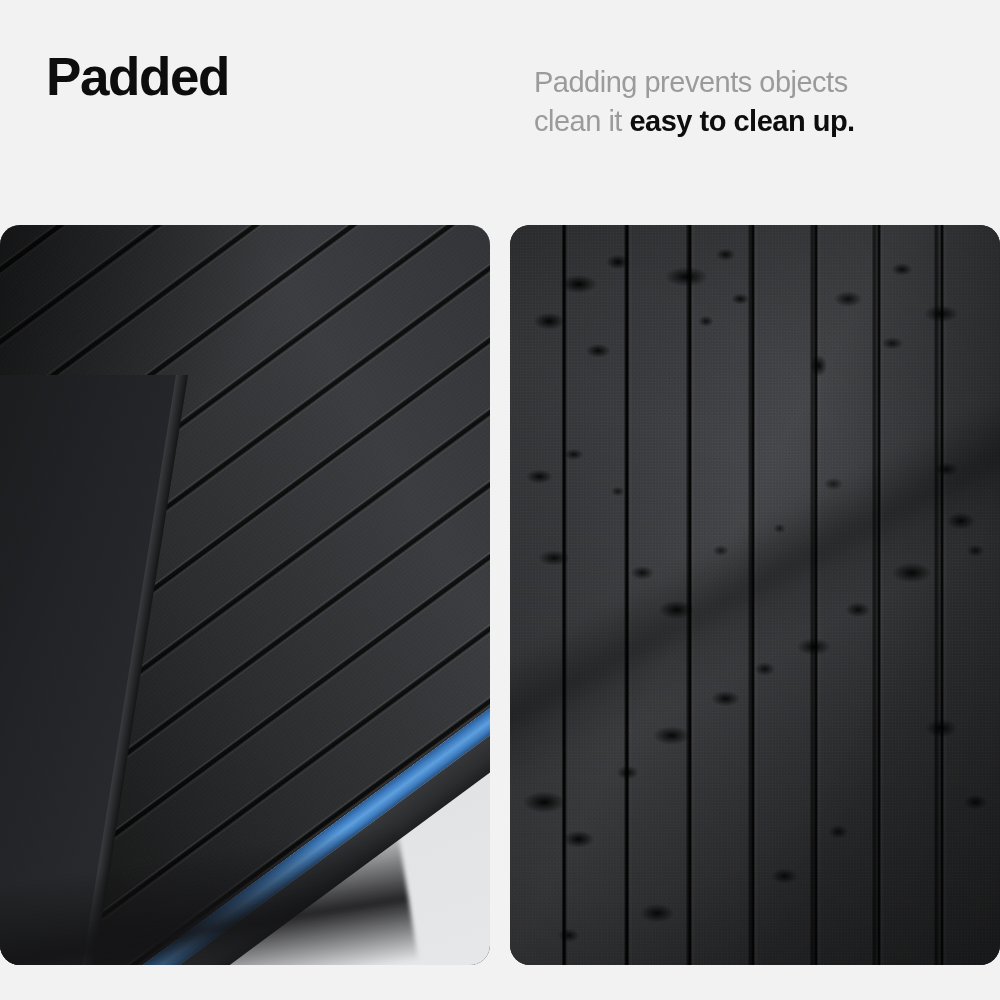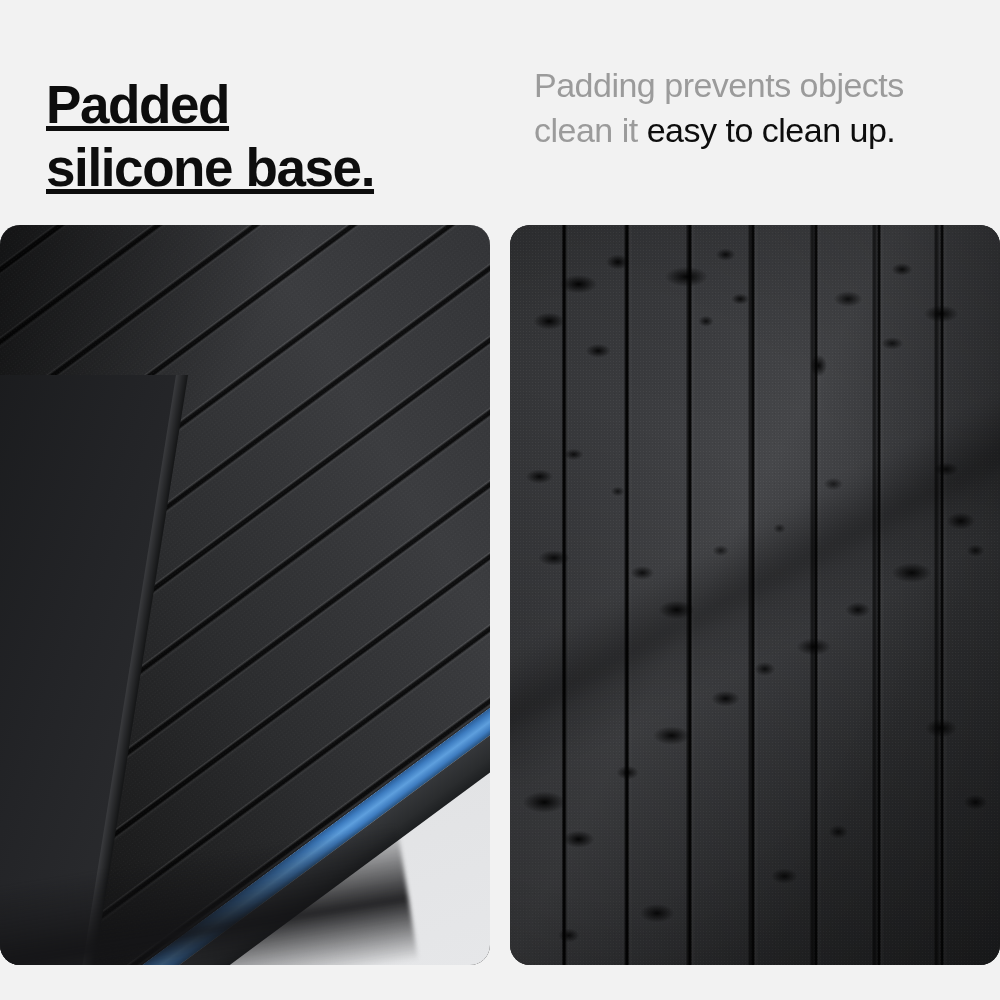--- a/index.html
+++ b/index.html
@@ -19,44 +19,43 @@
 
   
   .header {
     position: absolute;
     left: 0; top: 0;
     width: 1000px; height: 225px;
   }
 
   .headline {
     position: absolute;
-    left: 46px; top: 74px;
+    left: 46px; top: 46px;
     width: 440px;
     font-size: 53px;
     font-weight: bold;
     line-height: 1.18;
     letter-spacing: -1.4px;
     color: #0d0d0d;
-    text-decoration: underline;
   }
   .headline .hl-line { display: block; white-space: pre; }
 
   .subcopy {
     position: absolute;
     left: 534px; top: 63px;
     width: 440px;
-    font-size: 34px;
+    font-size: 29px;
     line-height: 1.33;
     letter-spacing: -0.5px;
     color: #9b9b9b;
   }
   .subcopy .sub-line { display: block; white-space: pre; }
   .subcopy .sub-strong {
     color: #0d0d0d;
-    font-weight: normal;
+    font-weight: bold;
   }
 
   
   .panels {
     position: absolute;
     left: 0; top: 225px;
     width: 1000px; height: 740px;
   }
 
   .panel {
@@ -307,21 +306,20 @@
     background-position: -4px 0;
   }
 </style>
 </head>
 <body style="background: rgb(242, 242, 242);">
 
 <div class="header">
 
   <h1 class="headline">
     <span class="hl-line">Padded</span>
-    <span class="hl-line">silicone base.</span>
   </h1>
 
   <p class="subcopy">
     <span class="sub-line">Padding prevents objects</span>
     <span class="sub-line"><span>clean it </span><span class="sub-strong">easy to clean up.</span></span>
   </p>
 
 </div>
 
 <div class="panels">

